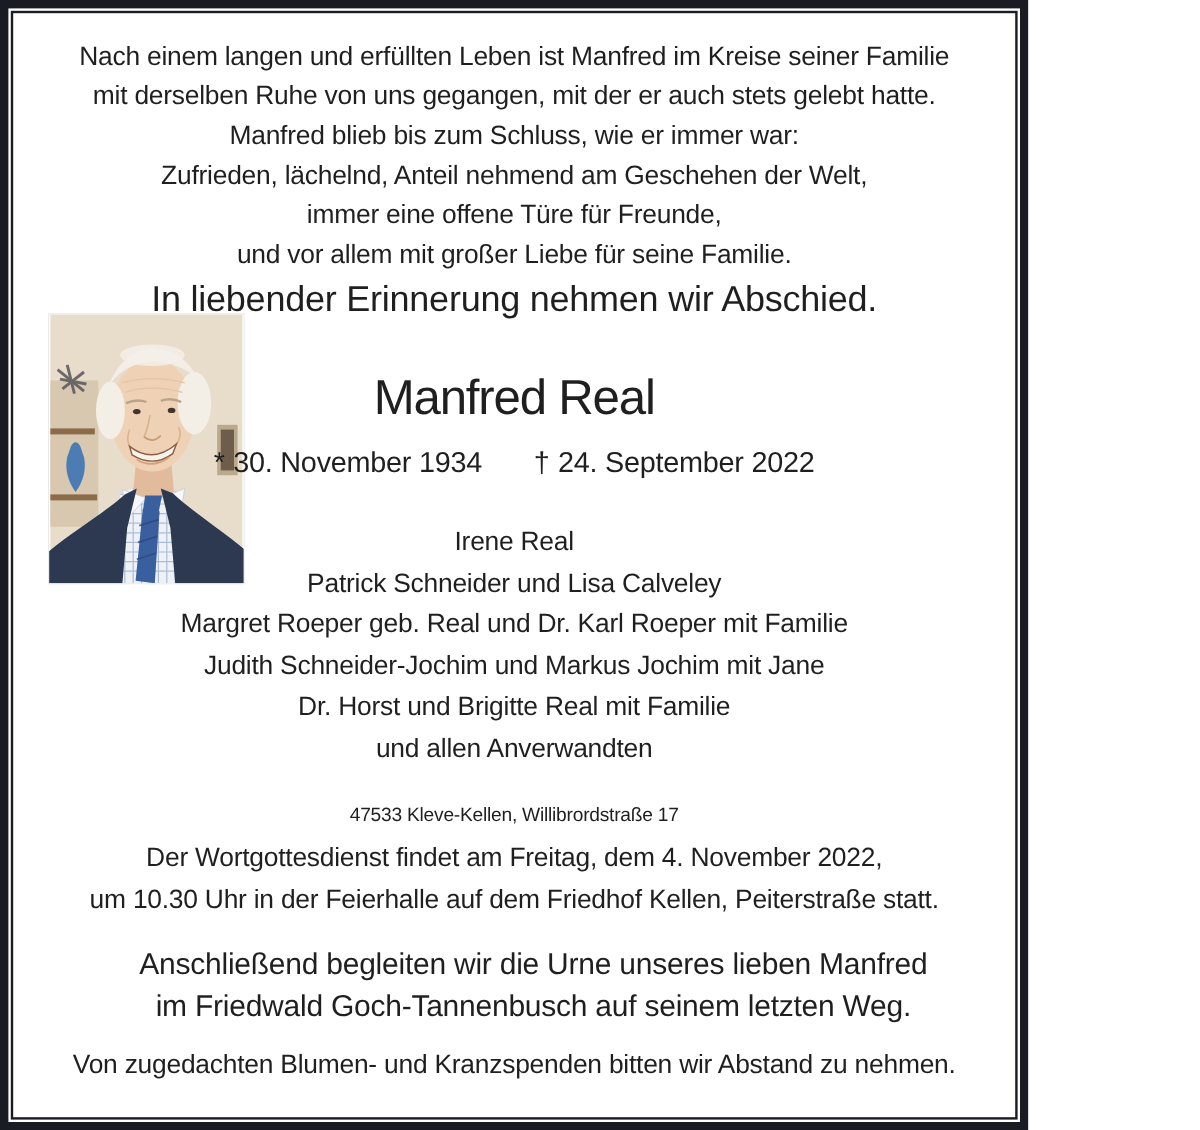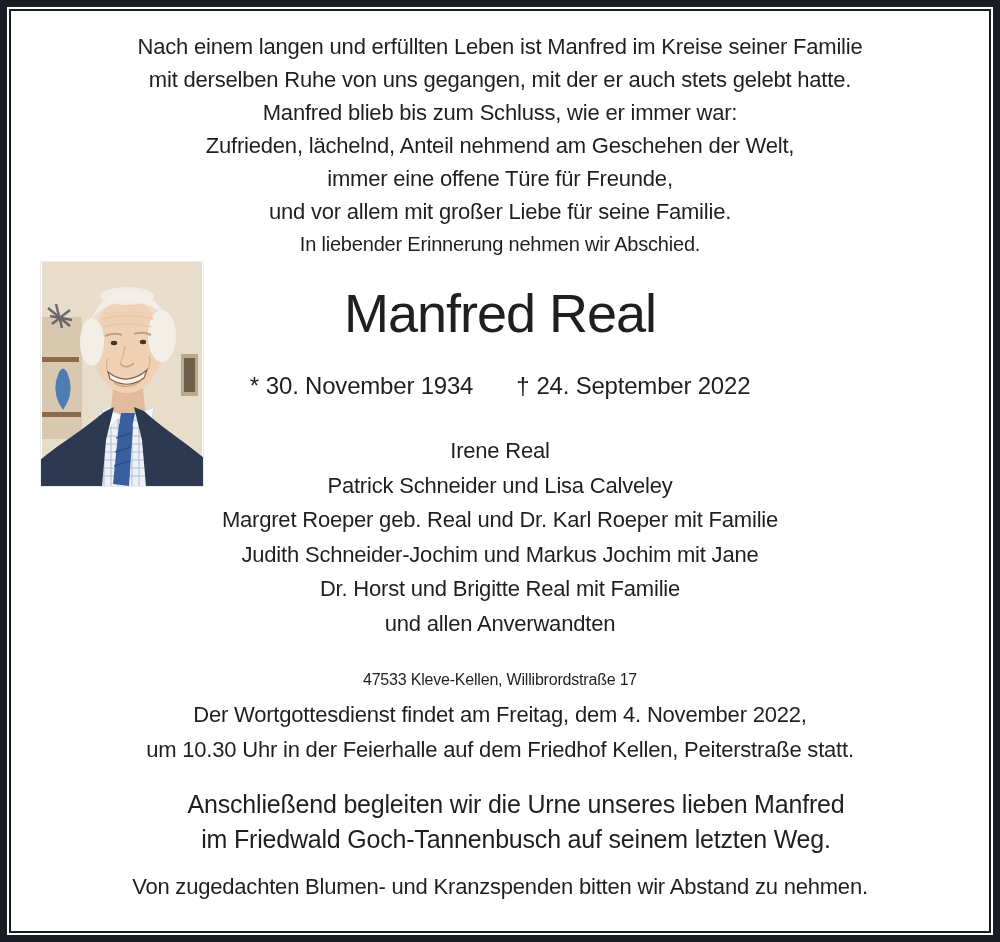--- a/index.html
+++ b/index.html
@@ -1,18 +1,18 @@
 <!DOCTYPE html>
 <html lang="de" style="--paper: #ffffff; --text: #1f1f1f; --frame: #191c23;"><head>
 <meta charset="utf-8">
 <style>
   html, body { margin: 0; padding: 0; background: #ffffff; }
   .page {
     position: relative;
-    width: 1000px;
+    width: 857px;
     height: 942px;
     background: var(--paper, #ffffff);
     font-family: "Liberation Sans", sans-serif;
     color: var(--text, #1f1f1f);
     overflow: hidden;
   }
   
   .frame-outer {
     position: absolute; inset: 0;
     border: 7px solid var(--frame, #191c23);
@@ -20,30 +20,30 @@
   }
   .frame-inner {
     position: absolute; inset: 9px;
     border: 2px solid var(--frame, #191c23);
     pointer-events: none;
   }
   .centered { position: absolute; left: 0; right: 0; text-align: center; margin: 0; }
   .line { display: block; }
 
   .intro    { top: 30px;  font-size: 22px; line-height: 33px; letter-spacing: -0.2px; }
-  .farewell { top: 233px; font-size: 20px; letter-spacing: -0.2px; }
+  .farewell { top: 233px; font-size: 30px; letter-spacing: -0.2px; }
 
   .photo {
     position: absolute; left: 41px; top: 262px;
     width: 162px; height: 224px; margin: 0;
     outline: 1px solid rgba(0,0,0,0.08);
   }
   .photo svg { display: block; width: 100%; height: 100%; }
 
-  .name  { top: 282px; font-size: 54px; font-weight: 400; letter-spacing: -1px; line-height: 62px; }
+  .name  { top: 300px; font-size: 41px; font-weight: 400; letter-spacing: -1px; line-height: 62px; }
   .dates { top: 372px; font-size: 24px; display: flex; justify-content: center; gap: 43px; letter-spacing: -0.2px; }
   .dates .date { white-space: nowrap; }
   .dates .sym { margin-right: 7px; }
 
   .mourners { top: 434px; font-size: 22px; line-height: 34.5px; letter-spacing: -0.2px; }
 
   .address { top: 671px; font-size: 16px; letter-spacing: -0.2px; }
   .service { top: 697px; font-size: 22px; line-height: 35px; letter-spacing: -0.2px; }
   .urn     { top: 787px; font-size: 25px; line-height: 35px; letter-spacing: -0.2px; margin-left: 32px; }
   .closing { top: 874px; font-size: 22px; letter-spacing: -0.2px; }

